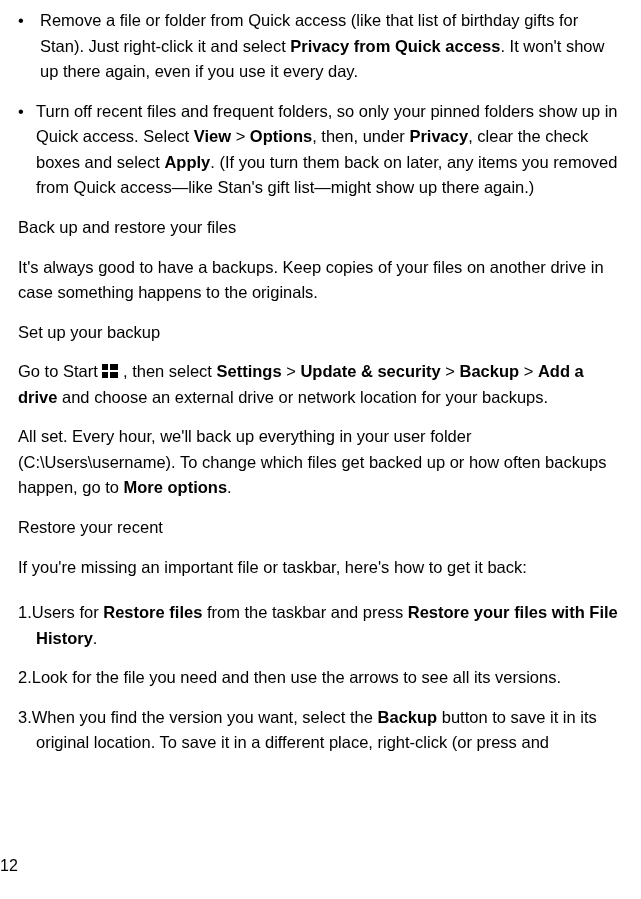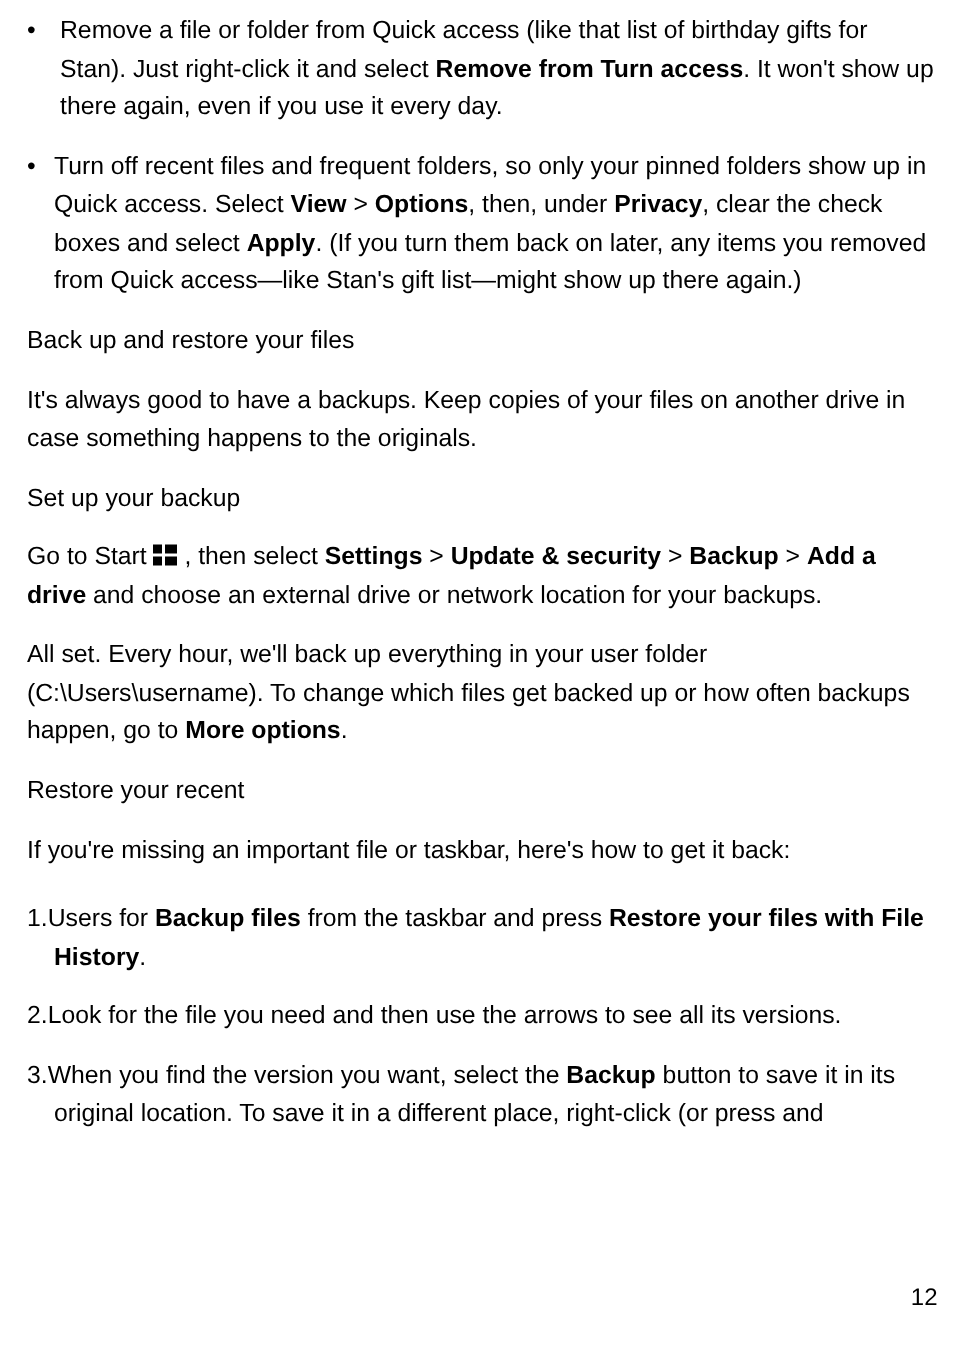--- a/index.html
+++ b/index.html
@@ -49,21 +49,21 @@
     }
     .numbered-hang {
       padding-left: 18px;
       text-indent: -18px;
     }
     .page-num {
       position: absolute;
       bottom: 20px;
       left: 0;
       right: 16px;
-      text-align: right;
+      text-align: left;
       font-size: 16px;
     }
     .start-icon {
       display: inline-block;
       width: 16px;
       height: 14px;
       position: relative;
       top: 1px;
     }
     .start-icon span {
@@ -74,21 +74,21 @@
     .start-icon .sq2 { width:8px; height:6px; left:8px; top:0; }
     .start-icon .sq3 { width:6px; height:6px; left:0; top:8px; }
     .start-icon .sq4 { width:8px; height:6px; left:8px; top:8px; }
   </style>
 </head>
 <body>
 
 <div class="bullet-item">
   <div class="bullet-mark">•</div>
   <div class="bullet-text bullet-text-indent">
-    <span>Remove a file or folder from Quick access (like that list of birthday gifts for Stan). Just right-click it and select </span><span class="bold">Remove from Turn access</span><span>. It won't show up there again, even if you use it every day.</span>
+    <span>Remove a file or folder from Quick access (like that list of birthday gifts for Stan). Just right-click it and select </span><span class="bold">Privacy from Quick access</span><span>. It won't show up there again, even if you use it every day.</span>
   </div>
 </div>
 
 <div class="bullet-item">
   <div class="bullet-mark">•</div>
   <div class="bullet-text">
     <span>Turn off recent files and frequent folders, so only your pinned folders show up in Quick access. Select </span><span class="bold">View</span><span> &gt; </span><span class="bold">Options</span><span>, then, under </span><span class="bold">Privacy</span><span>, clear the check boxes and select </span><span class="bold">Apply</span><span>. (If you turn them back on later, any items you removed from Quick access—like Stan's gift list—might show up there again.)</span>
   </div>
 </div>
 
@@ -104,21 +104,21 @@
 
 <div class="para">
   <span>All set. Every hour, we'll back up everything in your user folder (C:\Users\username). To change which files get backed up or how often backups happen, go to </span><span class="bold">More options</span><span>.</span>
 </div>
 
 <div class="heading">Restore your recent</div>
 
 <div class="para" style="margin-bottom:20px;">If you're missing an important file or taskbar, here's how to get it back:</div>
 
 <div class="numbered numbered-hang">
-  <span>1.</span><span>Users for </span><span class="bold">Backup files</span><span> from the taskbar and press </span><span class="bold">Restore your files with File History</span><span>.</span>
+  <span>1.</span><span>Users for </span><span class="bold">Restore files</span><span> from the taskbar and press </span><span class="bold">Restore your files with File History</span><span>.</span>
 </div>
 
 <div class="numbered">
   <span>2.</span><span>Look for the file you need and then use the arrows to see all its versions.</span>
 </div>
 
 <div class="numbered numbered-hang">
   <span>3.</span><span>When you find the version you want, select the </span><span class="bold">Backup</span><span> button to save it in its original location. To save it in a different place, right-click (or press and</span>
 </div>
 

